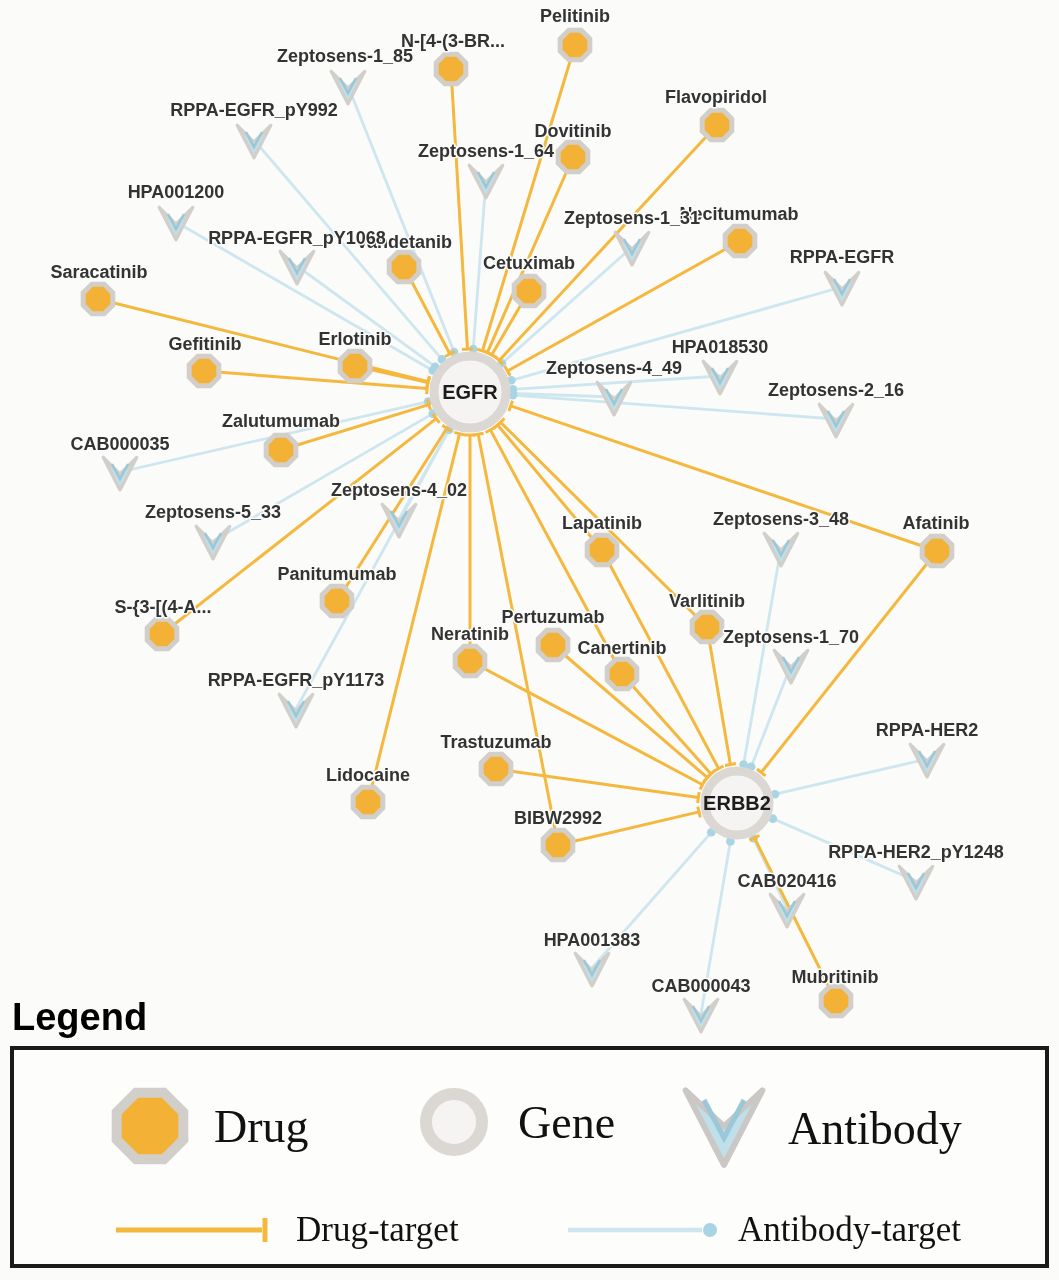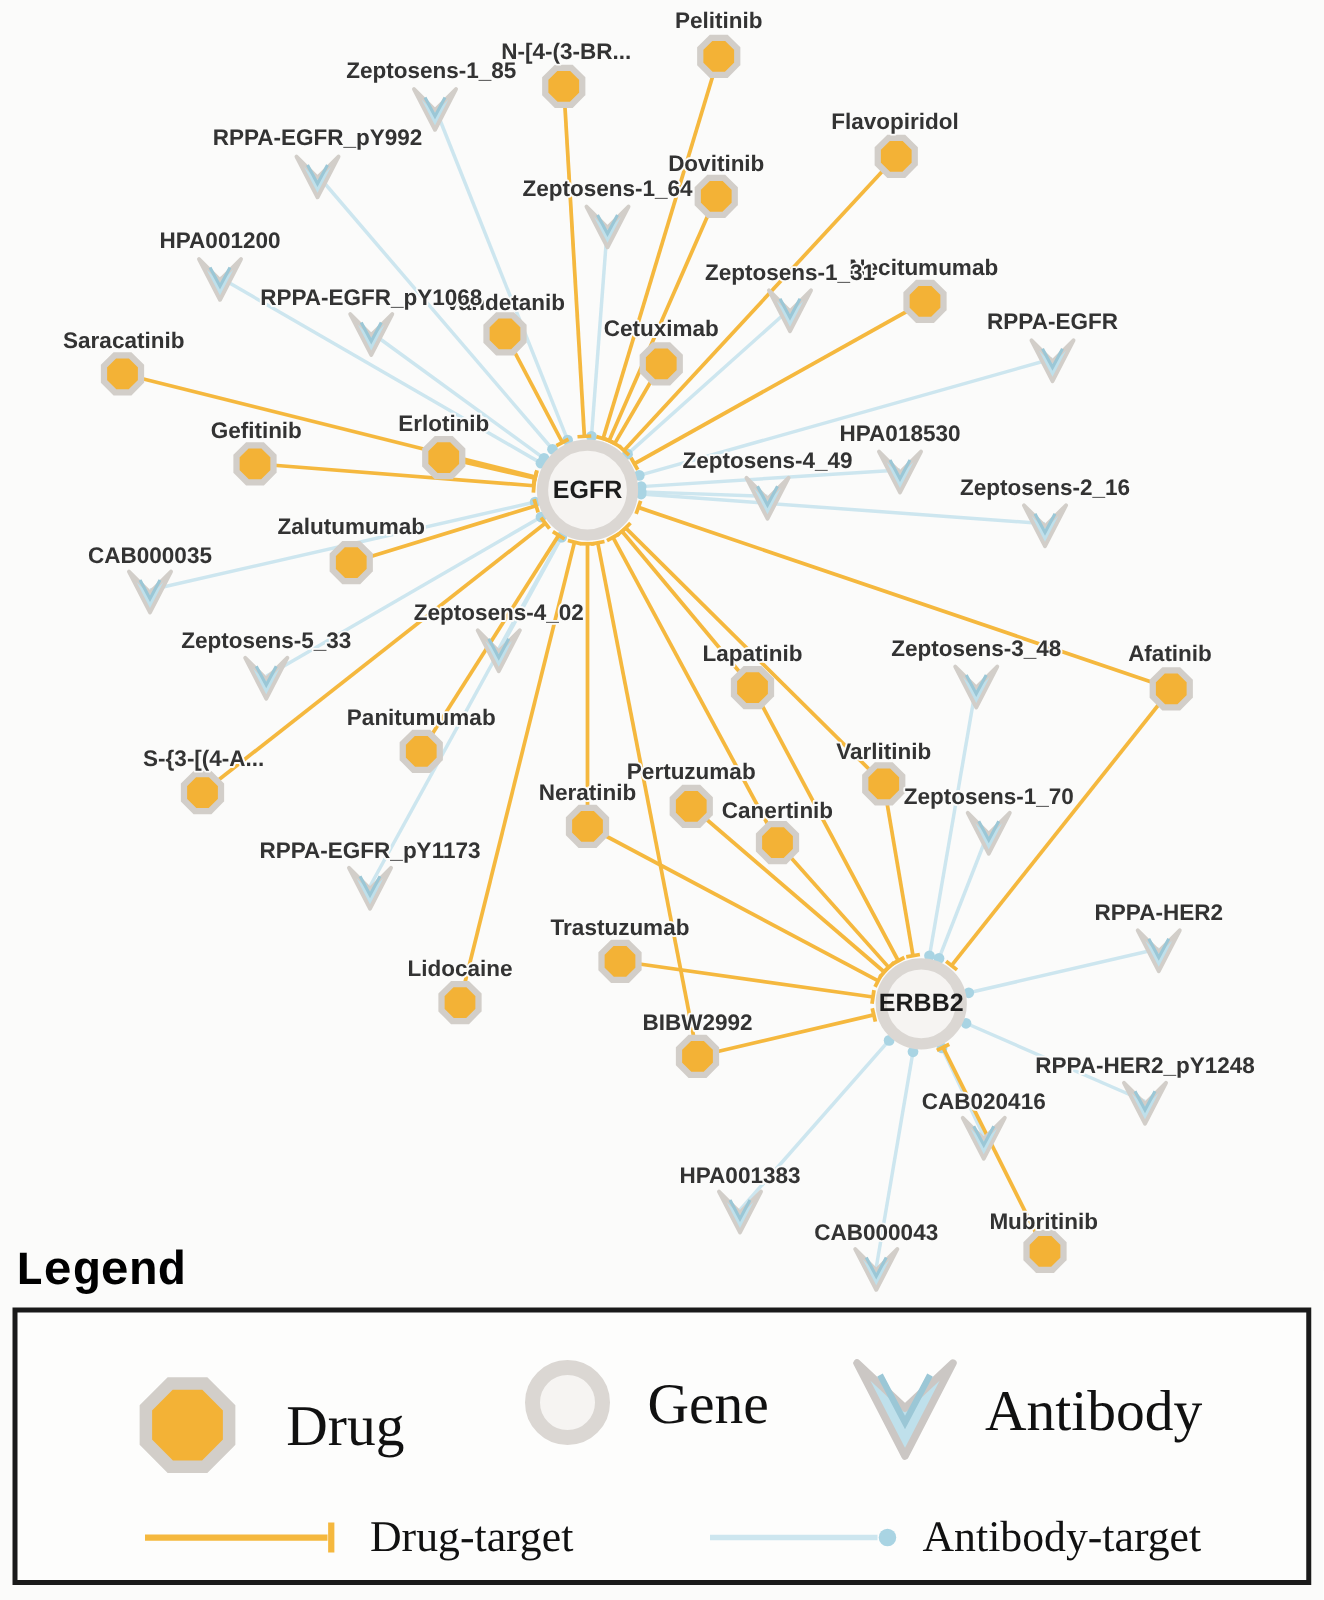--- a/index.html
+++ b/index.html
@@ -18,31 +18,31 @@
     paint-order:stroke; stroke:#FBFBFA; stroke-width:3px; stroke-linejoin:round;
   }
   .gene-label {
     font-family:"Liberation Sans", sans-serif;
     font-weight:700; font-size:20px;
     fill:#1c1c1c; text-anchor:middle; dominant-baseline:central;
   }
 
   .legend-heading {
     position:absolute; left:12px; top:996px;
-    font-family:Liberation Mono, monospace;
+    font-family:Liberation Sans, sans-serif;
     font-weight:700; font-size:38px; color:#000000;
   }
   .legend-box {
     position:absolute; left:10px; top:1046px; width:1039px; height:222px;
     border:4px solid #1a1a1a; background:#FDFDFC;
   }
   .legend-row1 { position:absolute; top:30px; left:0; right:0; height:100px; }
   .legend-row2 { position:absolute; top:160px; left:0; right:0; height:40px; }
   .legend-item { position:absolute; display:flex; align-items:center; }
-  .li-drug     { left:90px;  top:14px; gap:33px; }
+  .li-drug     { left:90px;  top:0; gap:18px; }
   .li-gene     { left:398px; top:0; gap:22px; }
   .li-antibody { left:660px; top:0; gap:14px; }
   .li-drugtarget { left:100px; top:0; gap:14px; }
   .li-abtarget   { left:552px; top:0; gap:14px; }
   .legend-node-label {
     font-family:"Liberation Serif", serif; font-size:46px; color:#111111;
   }
   .legend-edge-label {
     font-family:"Liberation Serif", serif; font-size:35px; color:#111111;
   }

